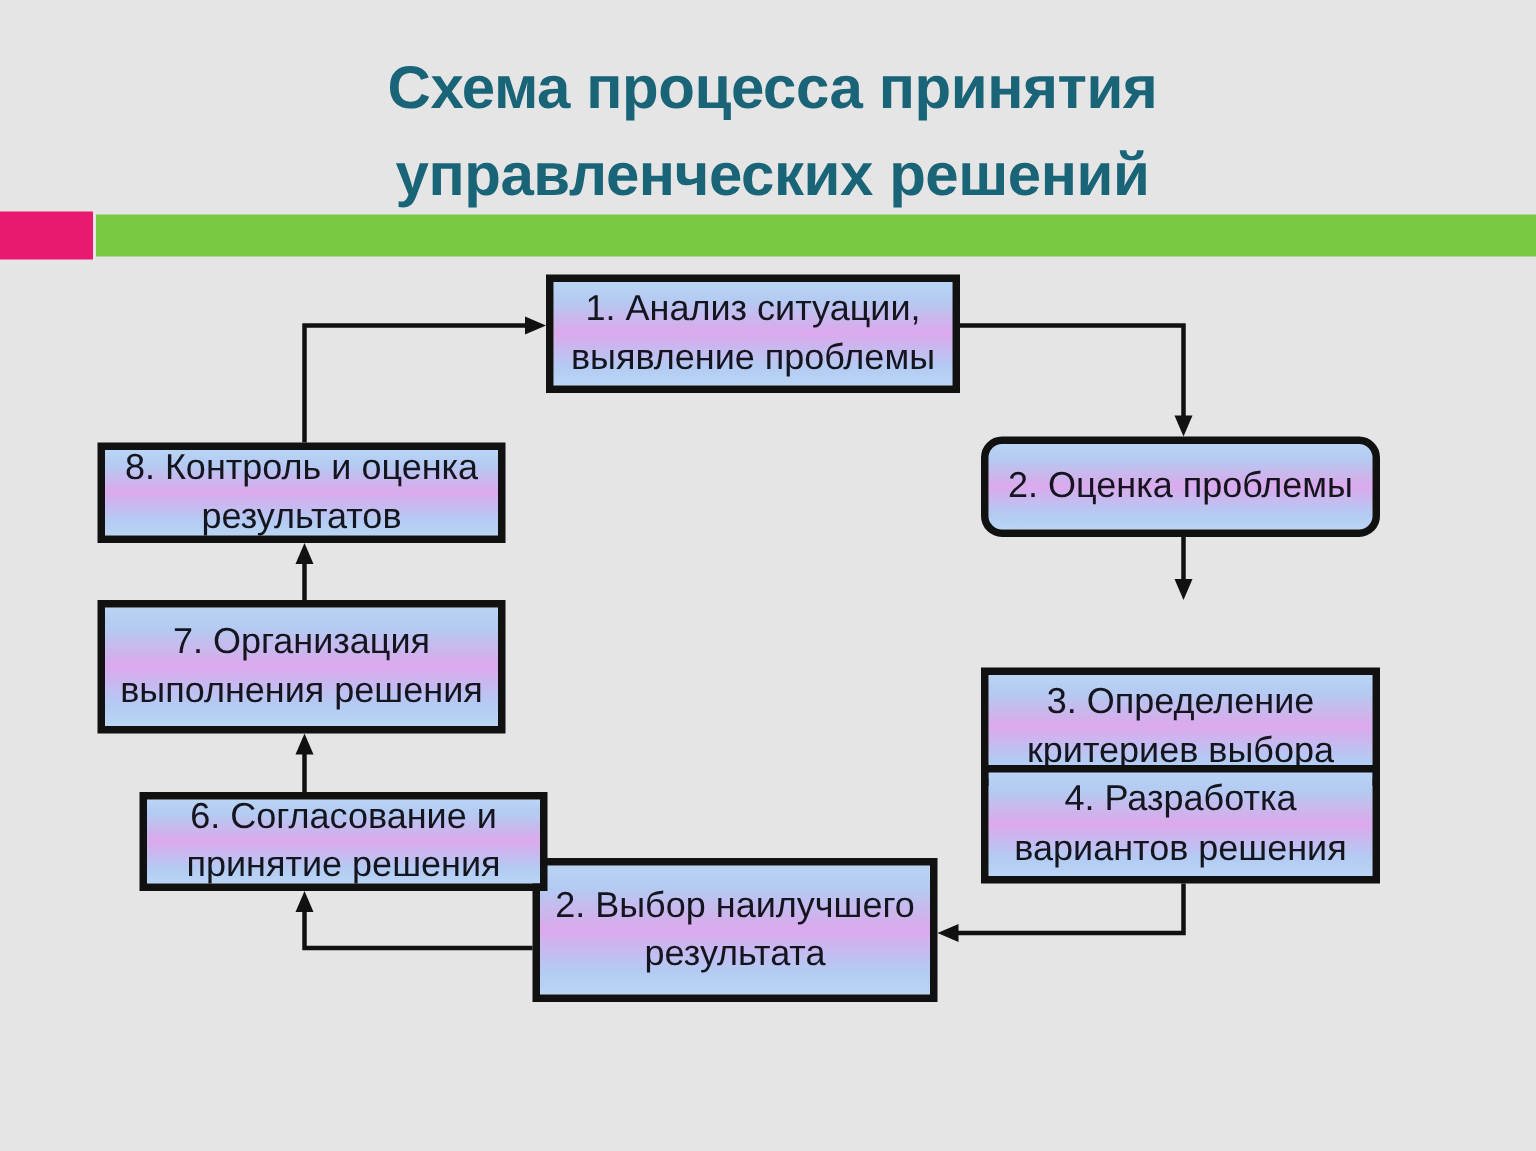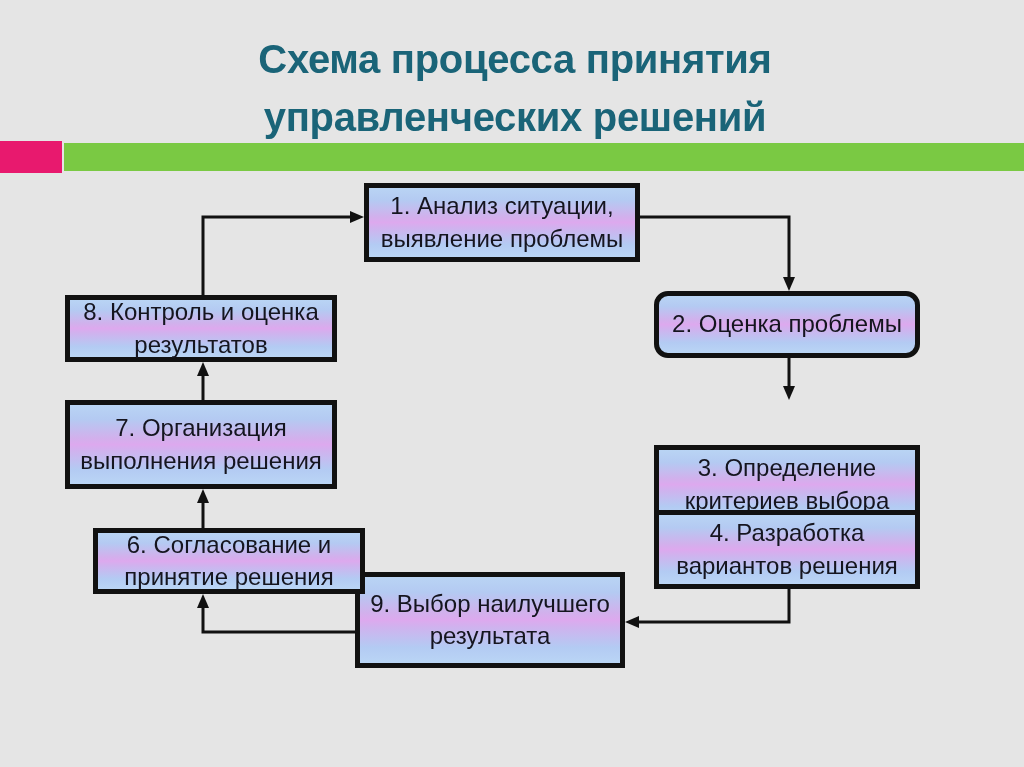--- a/index.html
+++ b/index.html
@@ -161,21 +161,21 @@
     <span>3. Определение
 критериев выбора</span>
   </div>
 
   <div class="node" style="left:654px; top:510px; width:266px; height:79px;">
     <span>4. Разработка
 вариантов решения</span>
   </div>
 
   <div class="node" style="left:355px; top:572px; width:270px; height:96px;">
-    <span>9. Выбор наилучшего
+    <span>2. Выбор наилучшего
 результата</span>
   </div>
 
   <div class="node" style="left:65px; top:528px; width:272px; height:66px;margin-left:28px;">
     <span>6. Согласование и
 принятие решения</span>
   </div>
 
   <div class="node" style="left:65px; top:400px; width:272px; height:89px;">
     <span>7. Организация

